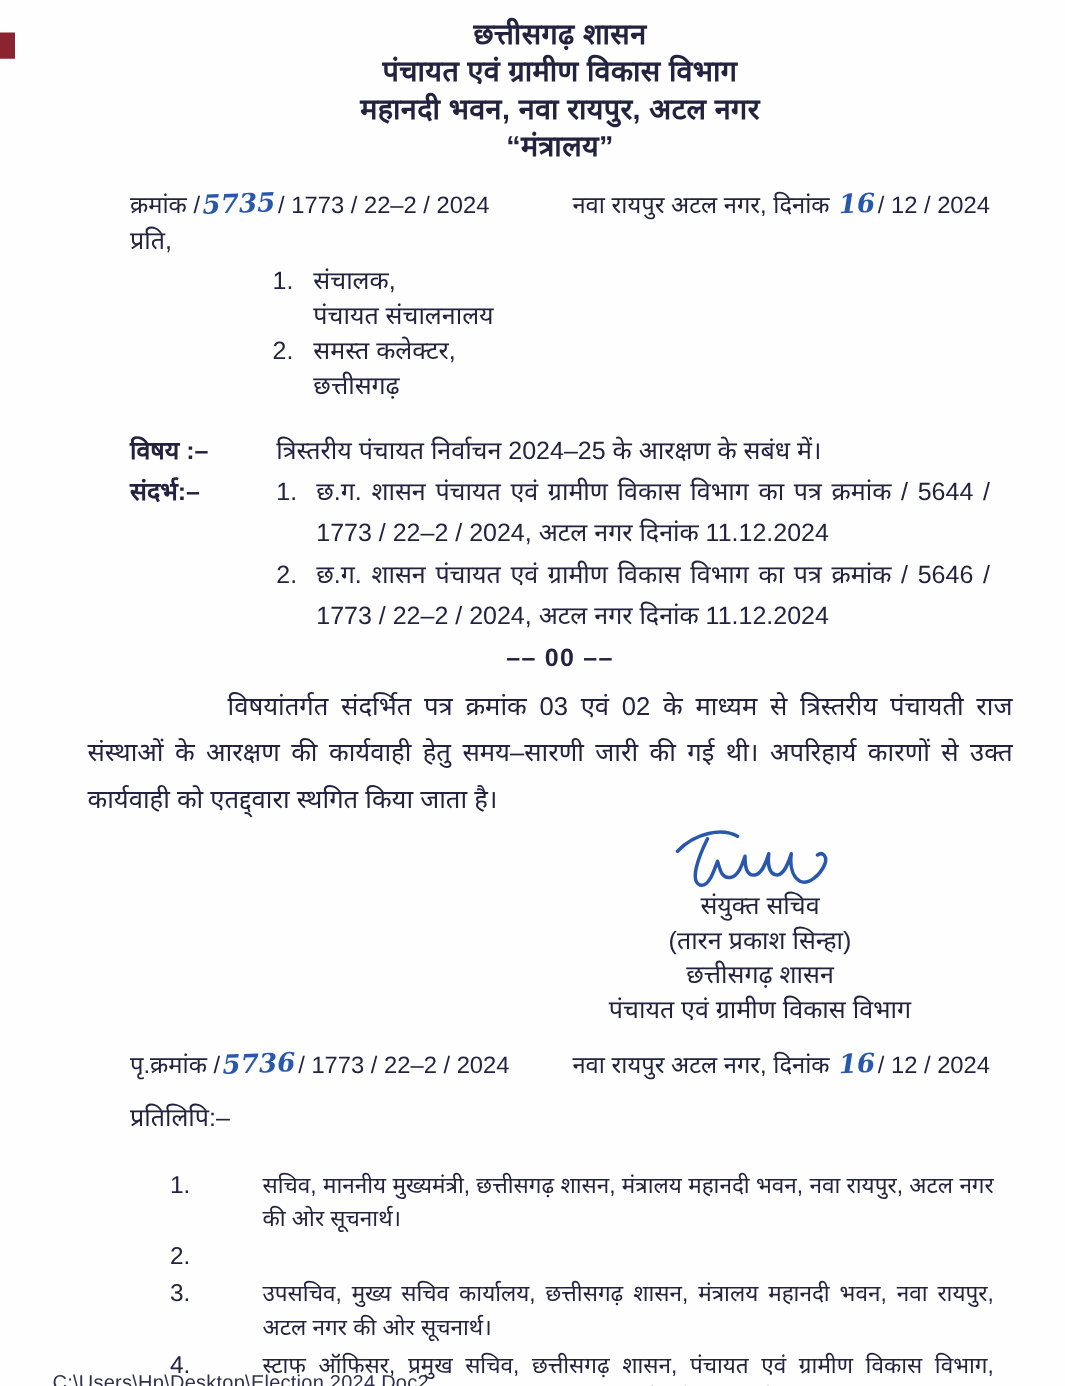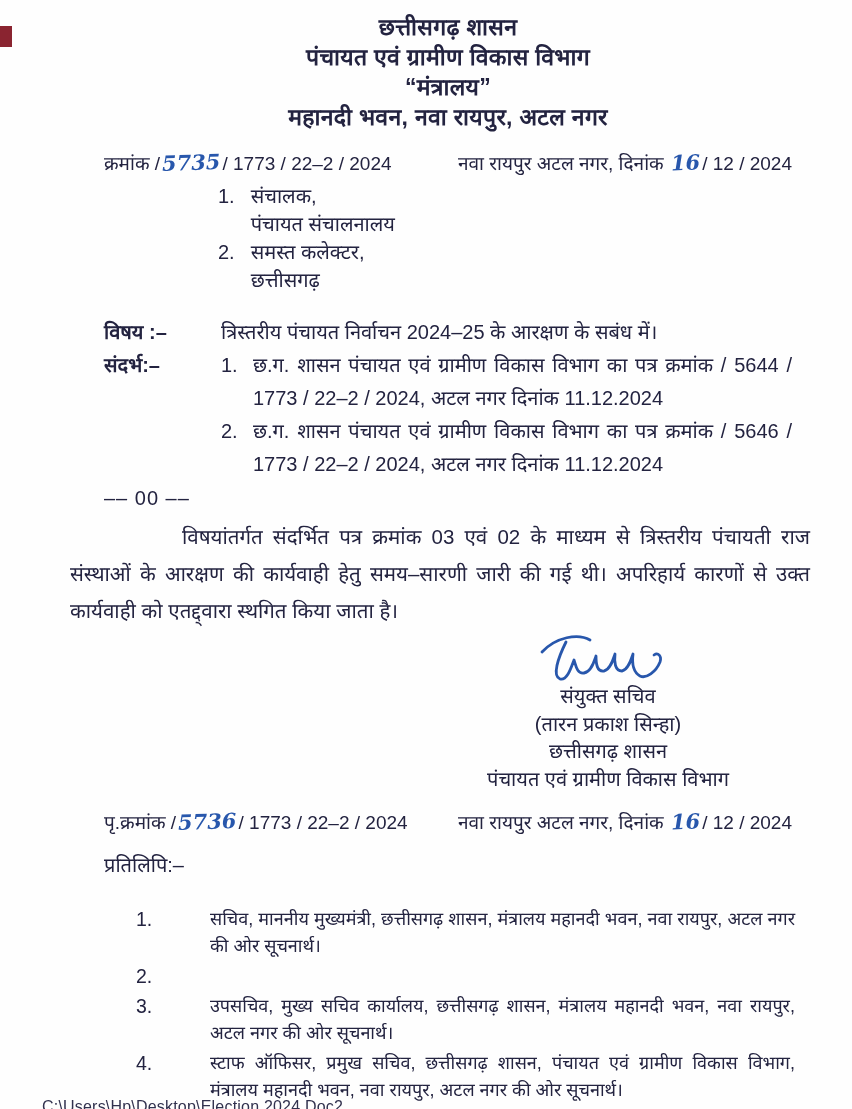--- a/index.html
+++ b/index.html
@@ -30,21 +30,21 @@
   }
   .to-label{font-size:20px;font-weight:500;margin-top:2px;}
   .recipients{margin:6px 0 0 114px;font-size:20px;font-weight:500;}
   .recipient{display:flex;gap:16px;line-height:28px;}
   .subject-grid{display:grid;grid-template-columns:117px 1fr;margin-top:22px;font-size:20px;}
   .subject-label,.reference-label{font-weight:700;line-height:33px;}
   .subject-text{line-height:33px;font-weight:500;}
   .ref-item{display:flex;line-height:33px;font-weight:500;}
   .ref-item .ref-num{width:32px;flex:none;}
   .ref-item .ref-text{flex:1;text-align:justify;}
-  .divider{text-align:left;font-size:20px;font-weight:400;margin-top:6px;letter-spacing:1px;}
+  .divider{text-align:center;font-size:20px;font-weight:700;margin-top:6px;letter-spacing:1px;}
   .body-para{
     margin:8px -18px 0 -34px;
     font-size:20.5px;line-height:37px;font-weight:500;
     text-align:justify;text-indent:112px;
   }
   .signature-block{width:336px;margin:2px 16px 0 auto;text-align:center;}
   .signature-svg{display:block;margin:0 auto -4px auto;}
   .signature-lines{font-size:20px;line-height:27.5px;font-weight:500;}
   .endorse-row{margin-top:16px;}
   .copies-label{font-size:20px;font-weight:500;margin-top:16px;}
@@ -61,34 +61,35 @@
 </head>
 <body>
 
 <div class="page">
 
   <div class="corner-mark"></div>
 
   <header class="letterhead">
     <div>छत्तीसगढ़ शासन</div>
     <div>पंचायत एवं ग्रामीण विकास विभाग</div>
+    <div>महानदी भवन, नवा रायपुर, अटल नगर</div>
     <div>“मंत्रालय”</div>
-    <div>महानदी भवन, नवा रायपुर, अटल नगर</div>
   </header>
 
   <div class="ref-row">
     <div>
       <span>क्रमांक /</span><span class="hw">5735</span><span>/ 1773 / 22–2 / 2024</span>
     </div>
     <div>
       <span>नवा रायपुर अटल नगर, दिनांक</span>
       <span class="hw">16</span><span>/ 12 / 2024</span>
     </div>
   </div>
 
+  <div class="to-label">प्रति,</div>
 
   <div class="recipients">
     <div class="recipient">
       <span>1.</span>
       <span><span>संचालक,</span><br><span>पंचायत संचालनालय</span></span>
     </div>
     <div class="recipient">
       <span>2.</span>
       <span><span>समस्त कलेक्टर,</span><br><span>छत्तीसगढ़</span></span>
     </div>

